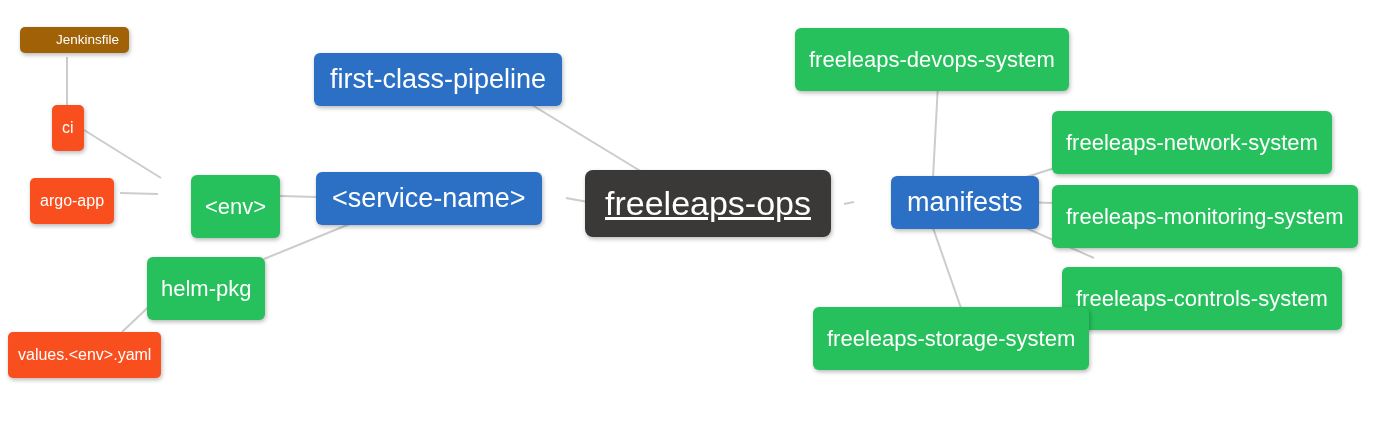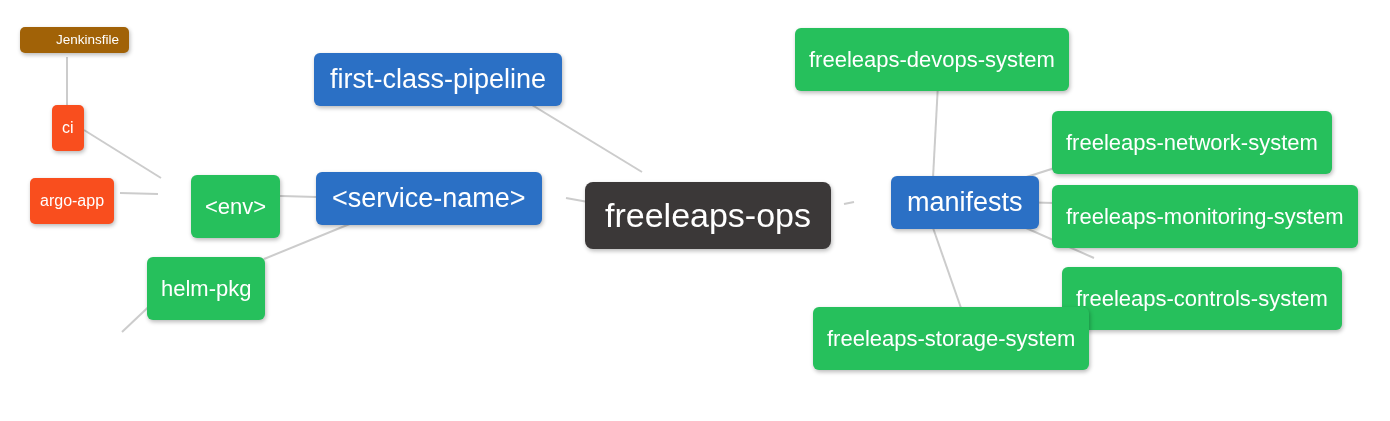--- a/index.html
+++ b/index.html
@@ -35,21 +35,21 @@
   .c-orange{background:#a16207;padding-left:36px;}
   
   .n-jenkinsfile{left:20px;top:27px;}
   .n-ci{left:52px;top:105px;}
   .n-argo{left:30px;top:178px;}
   .n-env{left:157px;top:175px;margin-left:34px;}
   .n-helm{left:147px;top:257px;}
   .n-values{left:8px;top:332px;}
   .n-pipeline{left:314px;top:53px;}
   .n-service{left:316px;top:172px;}
-  .n-ops{left:585px;top:182px;}
+  .n-ops{left:585px;top:170px;text-decoration:underline;}
   .n-manifests{left:851px;top:176px;margin-left:40px;}
   .n-devops{left:795px;top:28px;}
   .n-network{left:1052px;top:111px;}
   .n-monitoring{left:1052px;top:185px;}
   .n-controls{left:1062px;top:267px;}
   .n-storage{left:813px;top:307px;}
 </style>
 </head>
 <body>
 
@@ -70,20 +70,21 @@
     <line x1="1012" y1="202" x2="1054" y2="203"></line>
     <line x1="1010" y1="221" x2="1094" y2="258"></line>
     <line x1="932" y1="225" x2="961" y2="308"></line>
   </svg>
 
   <div class="node lvl4 c-orange n-jenkinsfile">Jenkinsfile</div>
   <div class="node lvl3 c-red n-ci">ci</div>
   <div class="node lvl3 c-red n-argo">argo-app</div>
   <div class="node lvl2 c-green n-env">&lt;env&gt;</div>
   <div class="node lvl2 c-green n-helm">helm-pkg</div>
+  <div class="node lvl3 c-red n-values">values.&lt;env&gt;.yaml</div>
 
   <div class="node lvl1 c-blue n-pipeline">first-class-pipeline</div>
   <div class="node lvl1 c-blue n-service">&lt;service-name&gt;</div>
   <div class="node lvl0 c-dark n-ops">freeleaps-ops</div>
   <div class="node lvl1 c-blue n-manifests">manifests</div>
 
   <div class="node lvl2 c-green n-devops">freeleaps-devops-system</div>
   <div class="node lvl2 c-green n-network">freeleaps-network-system</div>
   <div class="node lvl2 c-green n-monitoring">freeleaps-monitoring-system</div>
   <div class="node lvl2 c-green n-controls">freeleaps-controls-system</div>

